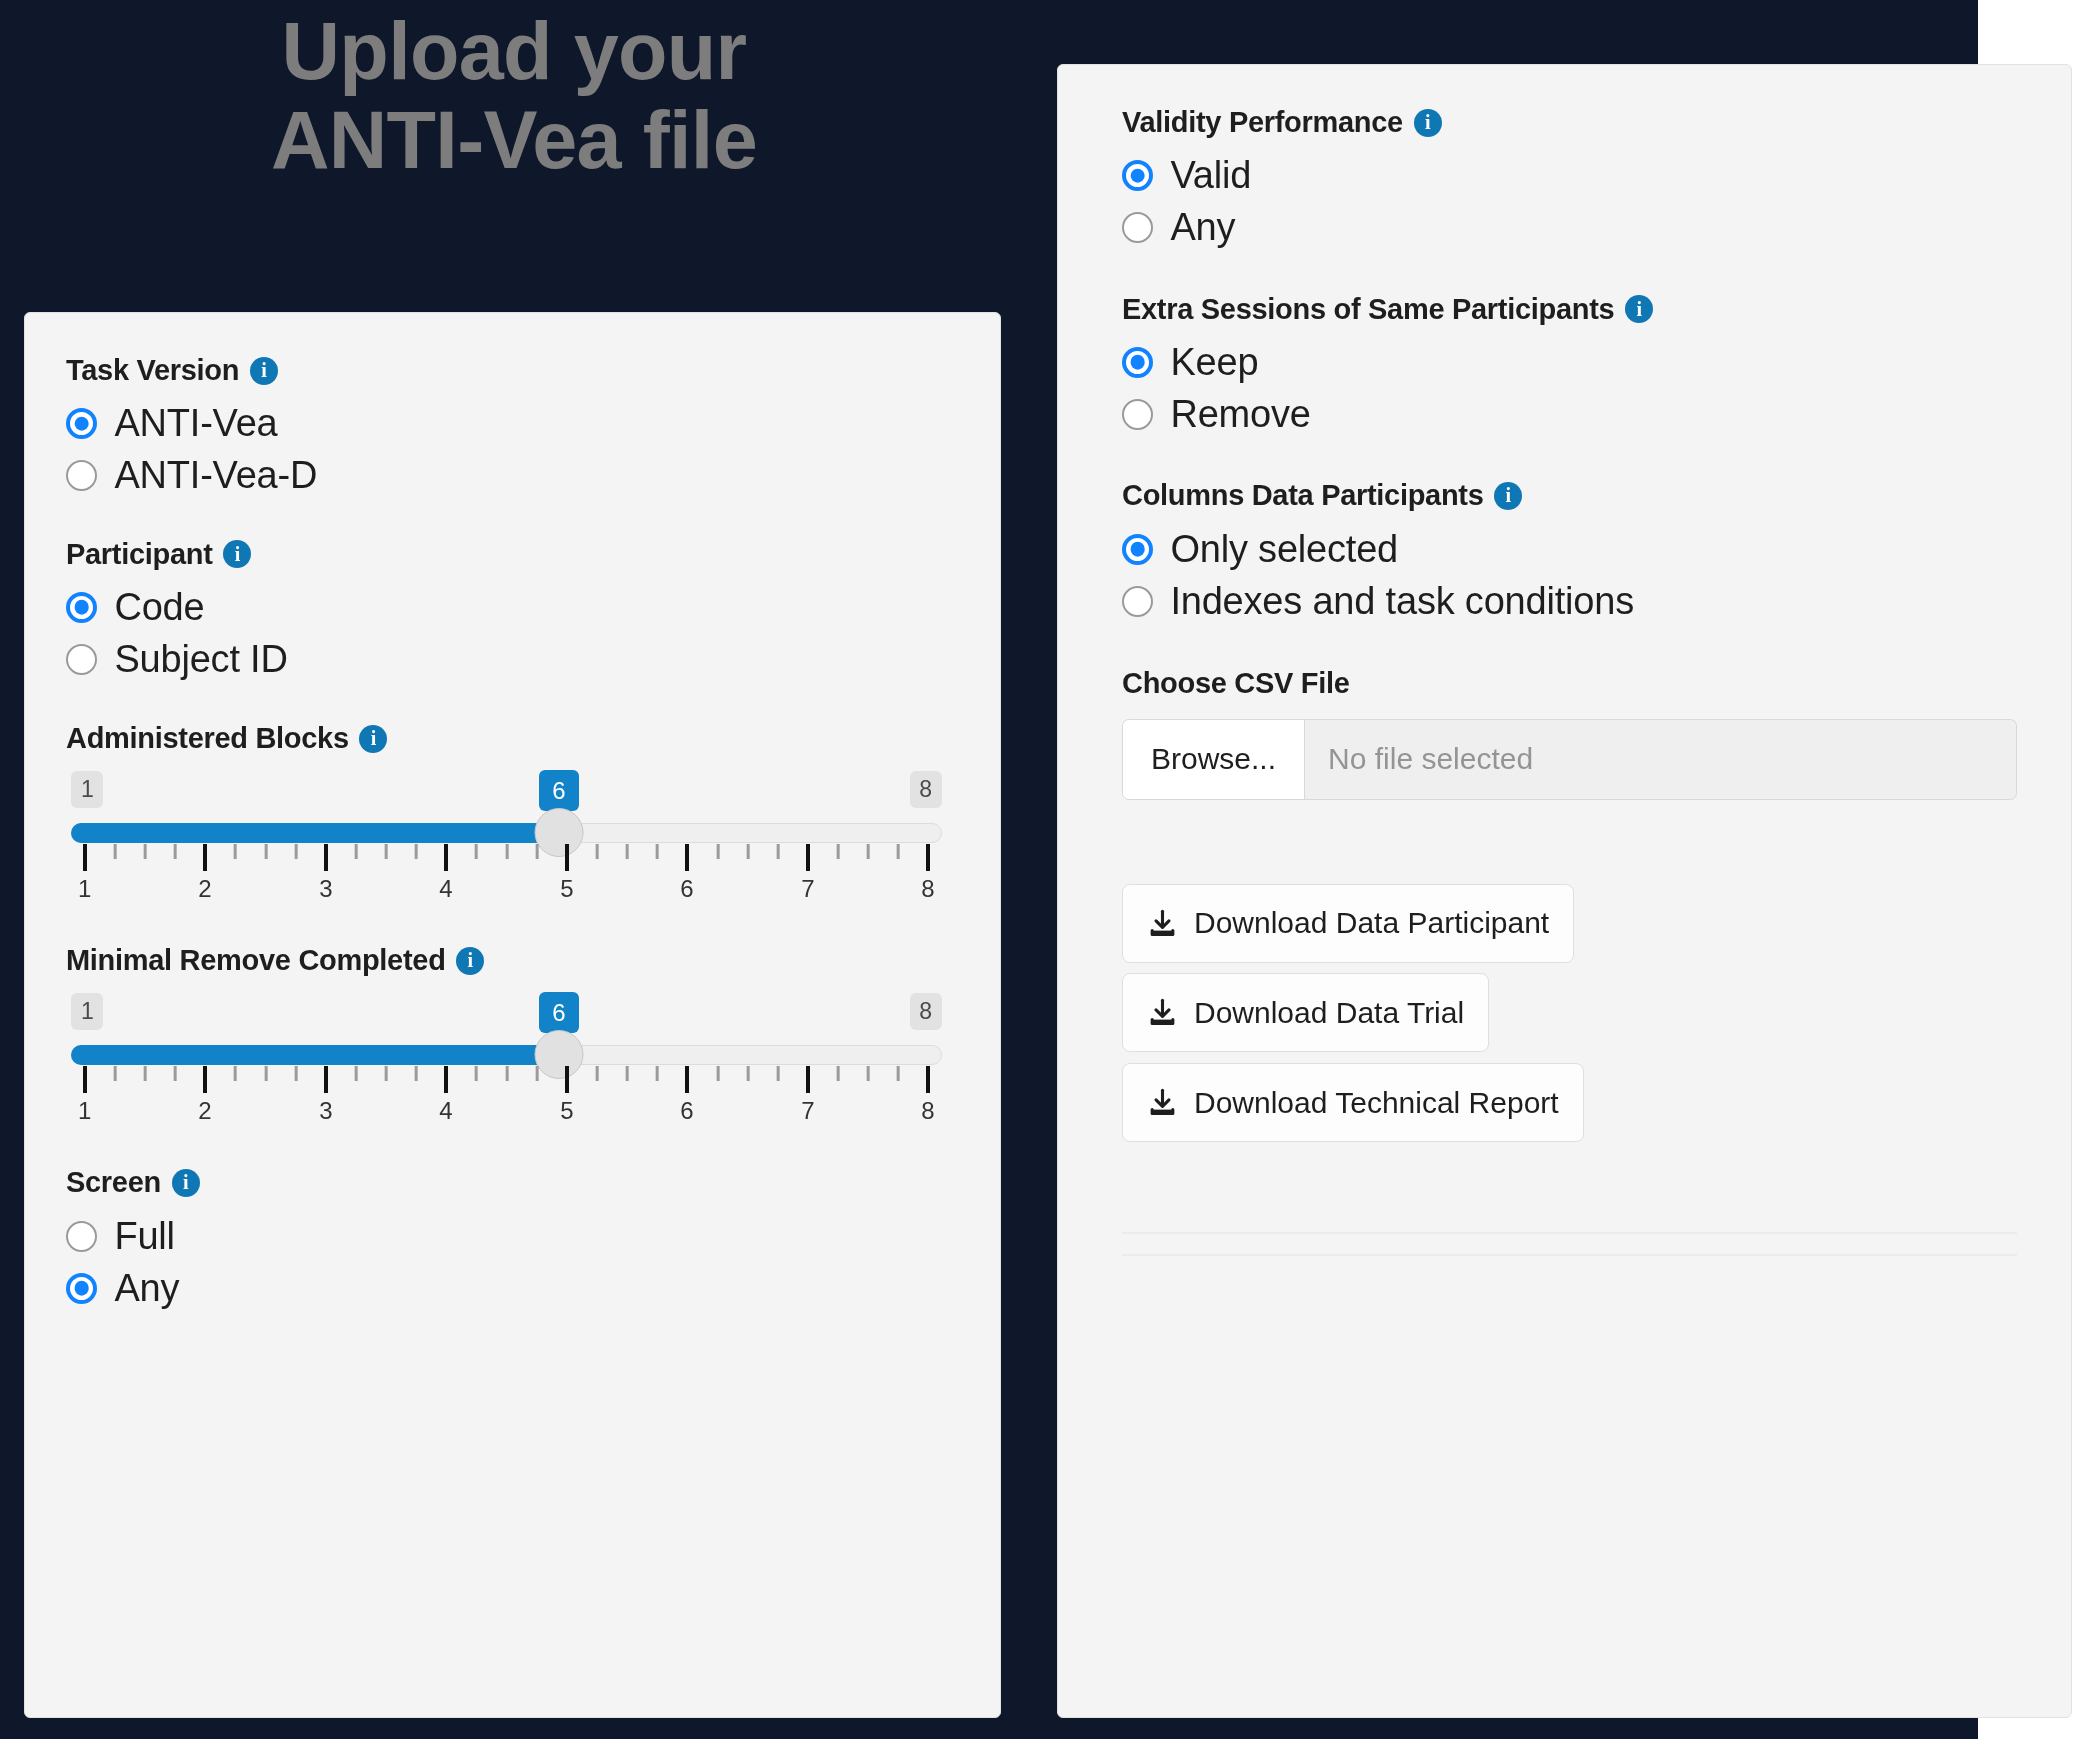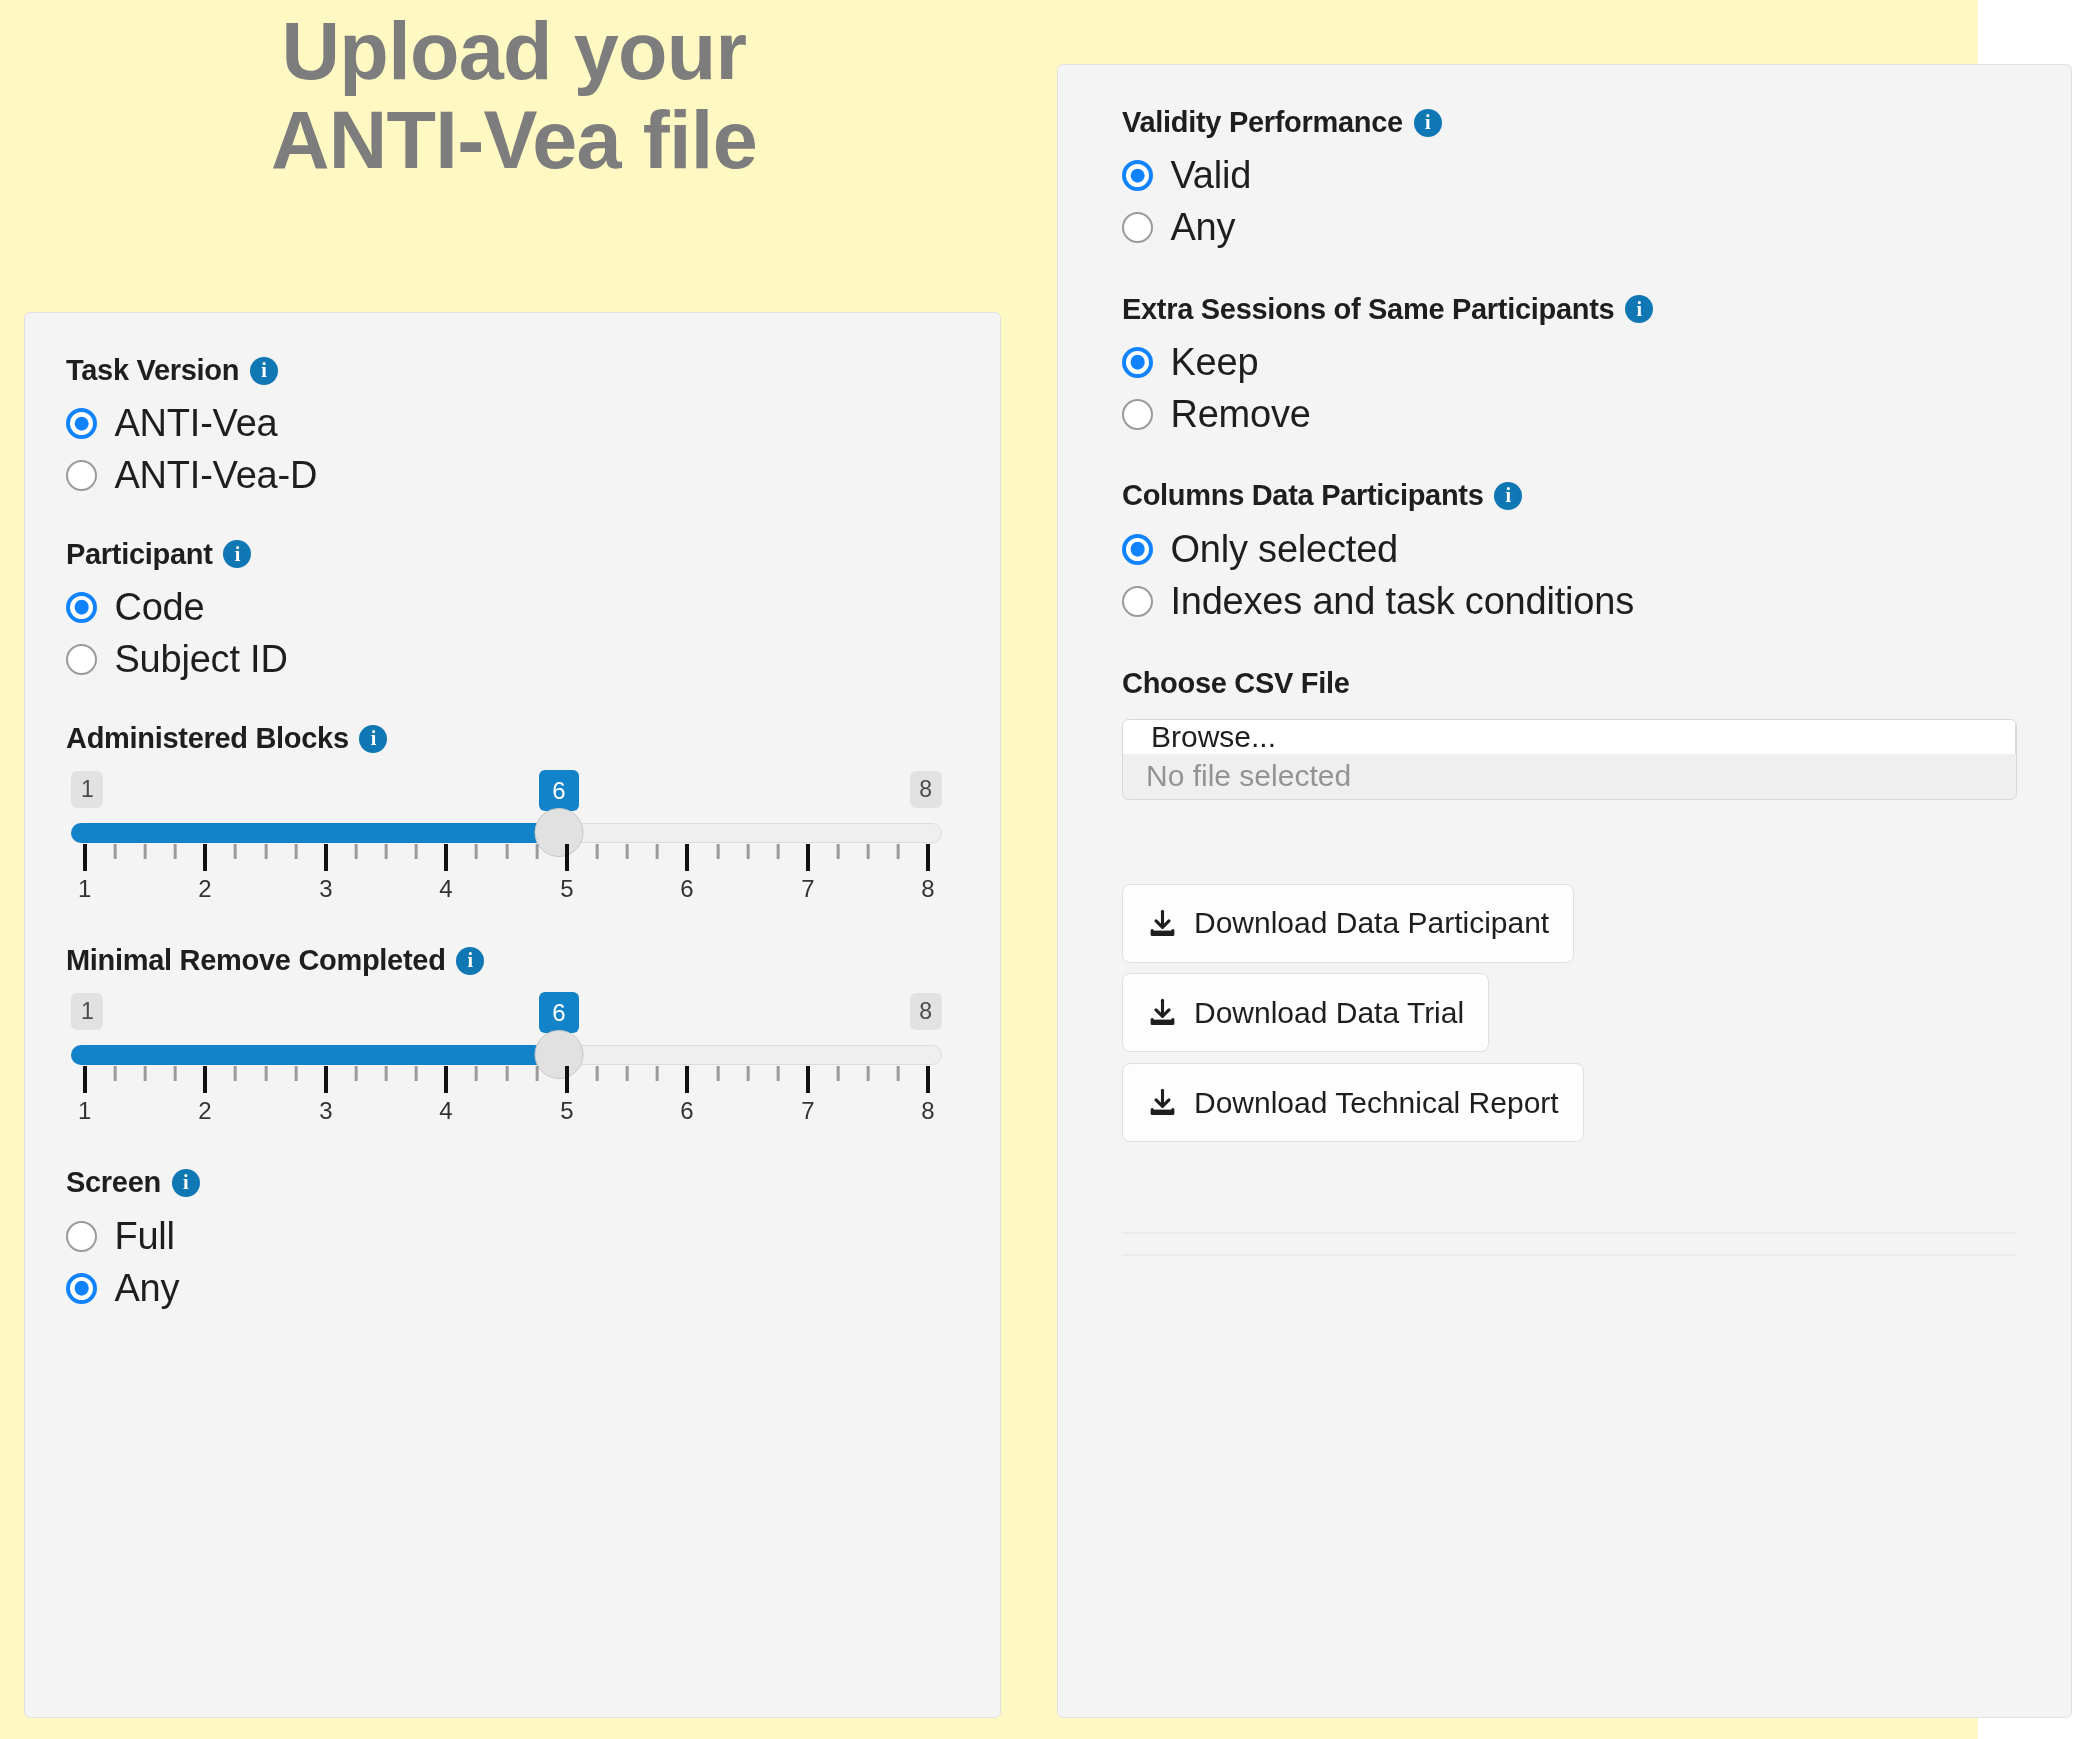--- a/index.html
+++ b/index.html
@@ -9,21 +9,21 @@
     height: 1740px;
     background: #ffffff;
     font-family: "Liberation Sans", sans-serif;
     overflow: hidden;
   }
 
   .page {
     position: relative;
     width: 1978px;
     height: 1740px;
-    background: #fef9c3;
+    background: #0f172a;
   }
 
   
   .left-col {
     position: absolute;
     left: 0px;
     top: 0px;
     width: 1028px;
     height: 1740px;
   }
@@ -237,21 +237,20 @@
   .file-input {
     display: flex;
     align-items: stretch;
     height: 81px;
     width: 895px;
     margin-top: 18.7px;
     border: 1.3px solid #d8d8d8;
     border-radius: 6.7px;
     overflow: hidden;
     background: #efefef;
-    flex-direction: column;
   }
   .file-browse {
     display: flex;
     align-items: center;
     padding: 0 28px;
     background: #ffffff;
     border-right: 1.3px solid #d8d8d8;
     font-size: 30px;
     color: #1e1e1e;
     white-space: nowrap;

